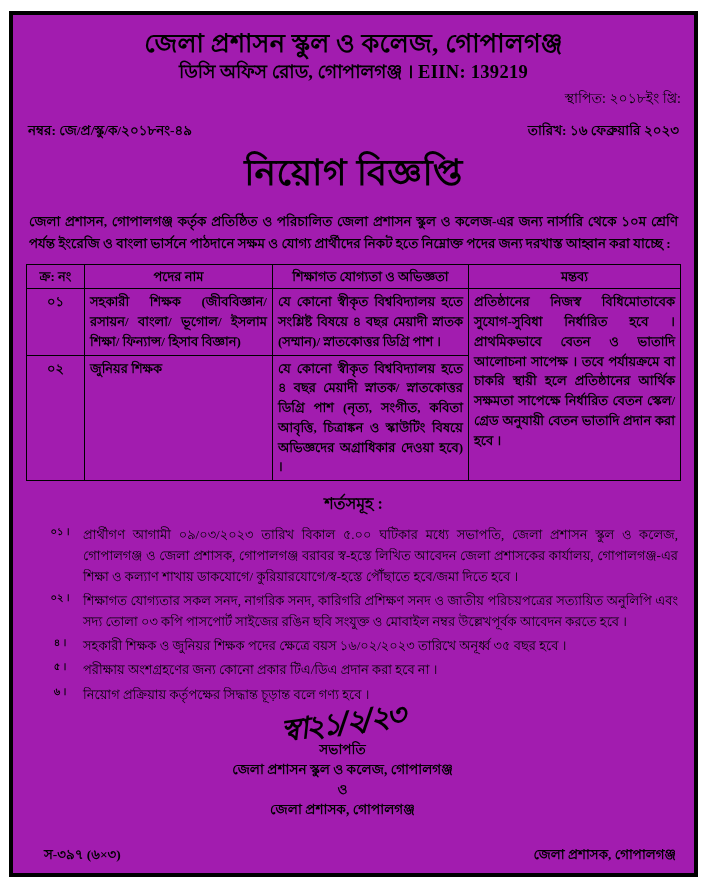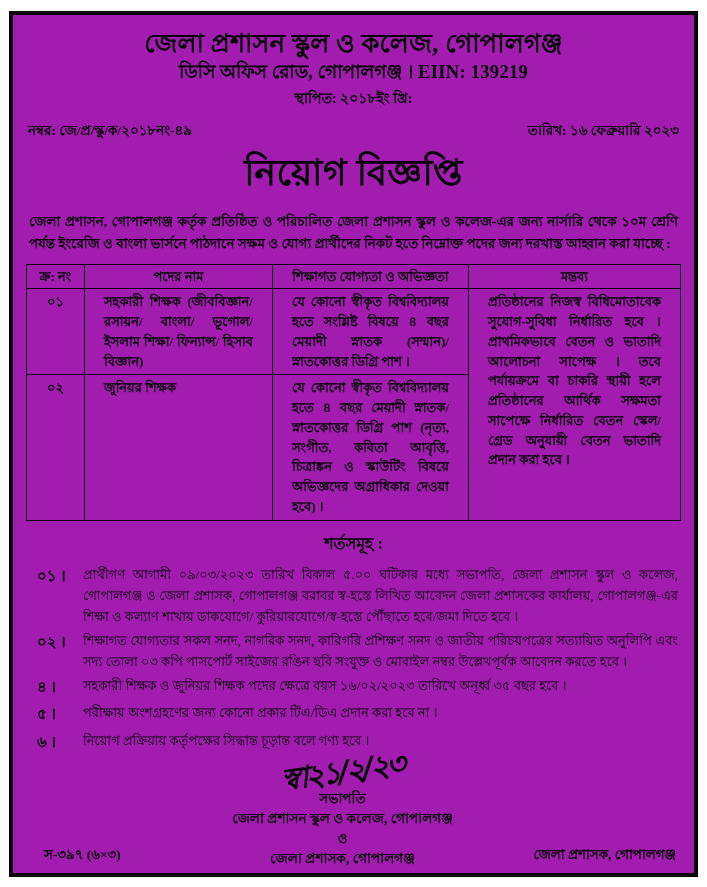--- a/index.html
+++ b/index.html
@@ -41,23 +41,23 @@
     font-weight: bold;
     line-height: 1.2;
     margin: 2px 0 0 0;
     white-space: nowrap;
   }
   .addr-line .eiin {
     font-family: Liberation Serif, serif;
     letter-spacing: .3px;
   }
   .established {
-    text-align: center;
+    text-align: right;
     font-size: 14px;
-    font-weight: bold;
+    font-weight: normal;
     margin: 4px 0 0 0;
   }
   .memo-row {
     display: flex;
     justify-content: space-between;
     align-items: baseline;
     font-size: 13.5px;
     font-weight: bold;
     margin: 9px 2px 0 2px;
   }
@@ -79,21 +79,21 @@
   
   table.posts {
     width: 100%;
     border-collapse: collapse;
     table-layout: fixed;
     border-radius: 29px;
   }
   table.posts th, table.posts td {
     border: 1.6px solid #000;
     vertical-align: top;
-    padding: 3px 19px;
+    padding: 3px 5px;
     font-size: 13px;
     line-height: 1.52;
     font-weight: 600;
   }
   table.posts th {
     text-align: center;
     vertical-align: middle;
     padding: 2px 4px;
   }
   td.num { text-align: center; vertical-align: top; padding-top: 4px; }
@@ -110,24 +110,25 @@
     margin: 10px 0 6px 0;
   }
   .cond-list { margin: 0 3px; }
   .cond-item {
     display: flex;
     align-items: flex-start;
     margin-bottom: 3px;
   }
   .cond-no {
     flex: 0 0 54px;
-    font-size: 15px;
+    font-size: 10px;
     font-weight: 600;
     padding-left: 8px;
     line-height: 1.62;
+    text-align: center;
   }
   .cond-text {
     flex: 1 1 auto;
     font-size: 13px;
     line-height: 1.62;
     font-weight: 400;
     text-align: justify;
     text-justify: inter-word;
   }
   

